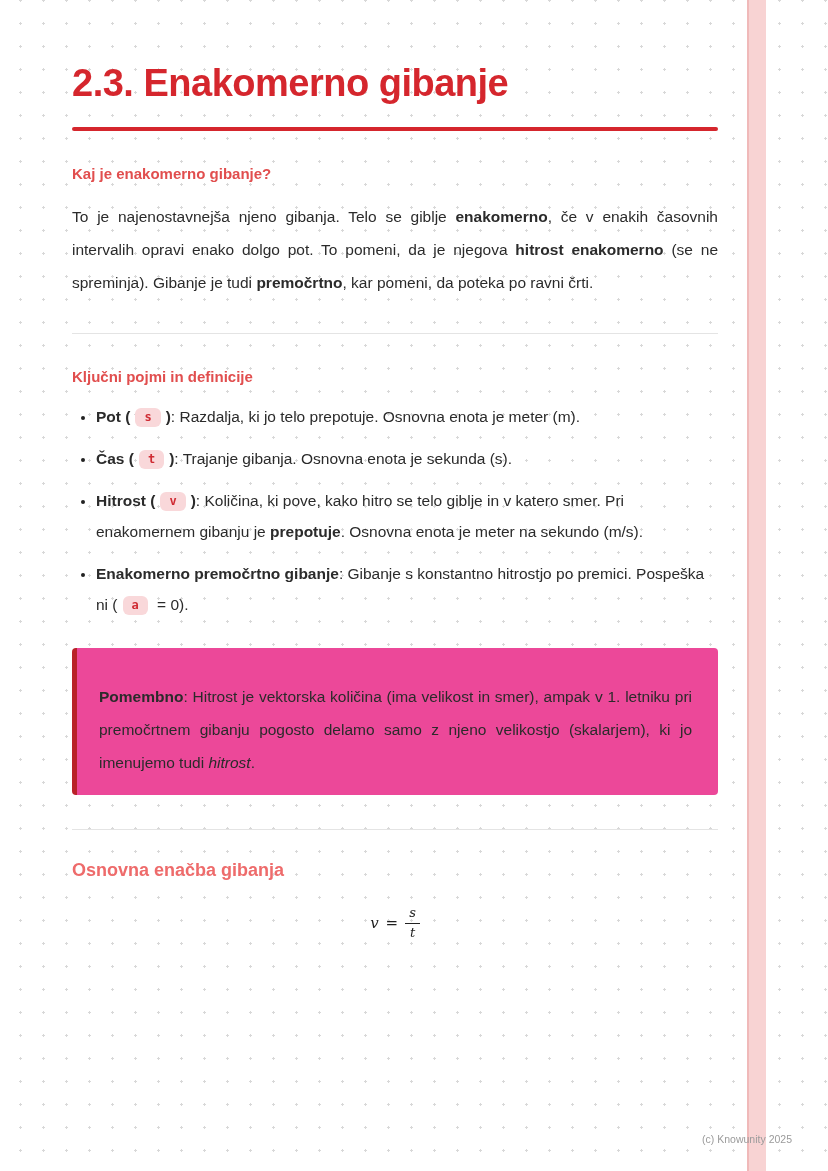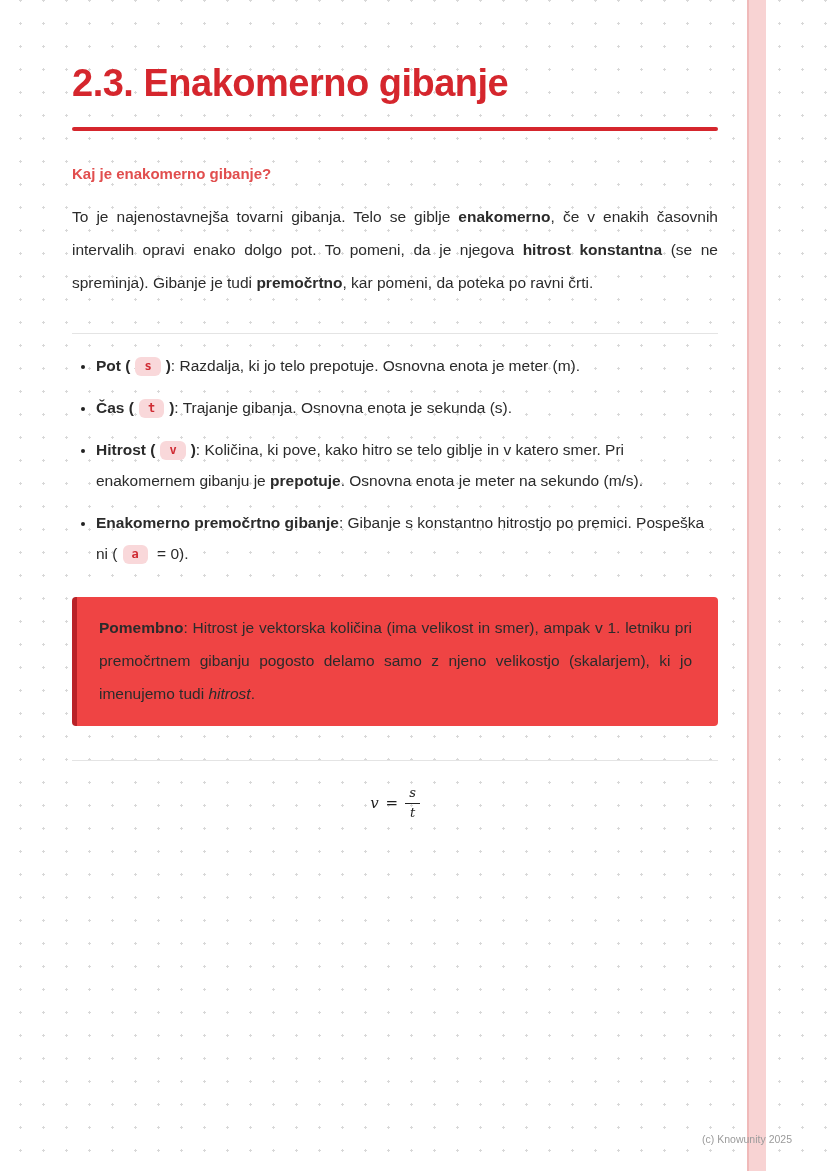--- a/index.html
+++ b/index.html
@@ -96,24 +96,24 @@
     font-size: 12px;
     line-height: 17px;
     padding: 1px 9px;
     margin: 0 5px;
     border-radius: 6px;
     vertical-align: 1px;
   }
 
   .callout {
     margin-top: 28px;
-    background: #ef4444;
+    background: #ec4899;
     border-left: 5px solid #b92228;
     border-radius: 4px;
-    padding: 14px 26px 16px 22px;
+    padding: 32px 26px 16px 22px;
   }
   .callout p.body-p { margin-top: 0; }
   .callout i { font-style: italic; }
 
   .formula-row {
     margin-top: 24px;
     text-align: center;
   }
   .math {
     font-family: "DejaVu Serif", serif;
@@ -153,43 +153,45 @@
 
 <div class="right-stripe"></div>
 
 <div class="content">
 
   <h1 class="title">2.3. Enakomerno gibanje</h1>
   <div class="title-rule"></div>
 
   <h2 class="h2">Kaj je enakomerno gibanje?</h2>
 
-  <p class="body-p"><span>To je najenostavnejša tovarni gibanja. Telo se giblje </span><b>enakomerno</b><span>, če v enakih časovnih intervalih opravi enako dolgo pot. To pomeni, da je njegova </span><b>hitrost konstantna</b><span> (se ne spreminja). Gibanje je tudi </span><b>premočrtno</b><span>, kar pomeni, da poteka po ravni črti.</span></p>
+  <p class="body-p"><span>To je najenostavnejša njeno gibanja. Telo se giblje </span><b>enakomerno</b><span>, če v enakih časovnih intervalih opravi enako dolgo pot. To pomeni, da je njegova </span><b>hitrost enakomerno</b><span> (se ne spreminja). Gibanje je tudi </span><b>premočrtno</b><span>, kar pomeni, da poteka po ravni črti.</span></p>
 
 
   <hr class="divider">
 
+  <h2 class="h2">Ključni pojmi in definicije</h2>
 
   <ul class="terms">
     <li><b>Pot (</b><span class="chip">s</span><b>)</b><span>: Razdalja, ki jo telo prepotuje. Osnovna enota je meter (m).</span></li>
 
     <li><b>Čas (</b><span class="chip">t</span><b>)</b><span>: Trajanje gibanja. Osnovna enota je sekunda (s).</span></li>
 
     <li><b>Hitrost (</b><span class="chip">v</span><b>)</b><span>: Količina, ki pove, kako hitro se telo giblje in v katero smer. Pri enakomernem gibanju je </span><b>prepotuje</b><span>. Osnovna enota je meter na sekundo (m/s).</span></li>
 
     <li><b>Enakomerno premočrtno gibanje</b><span>: Gibanje s konstantno hitrostjo po premici. Pospeška ni (</span><span class="chip">a</span><span> = 0).</span></li>
   </ul>
 
   <div class="callout">
     <p class="body-p"><b>Pomembno</b><span>: Hitrost je vektorska količina (ima velikost in smer), ampak v 1. letniku pri premočrtnem gibanju pogosto delamo samo z njeno velikostjo (skalarjem), ki jo imenujemo tudi </span><i>hitrost</i><span>.</span></p>
   </div>
 
   <hr class="divider">
 
 
+  <h3 class="h3">Osnovna enačba gibanja</h3>
 
 
   <div class="formula-row">
     <span class="math">
         <span class="mvar">v</span>
         <span class="meq">=</span>
         <span class="frac">
           <span class="num">s</span>
           <span class="den">t</span>
         </span>

